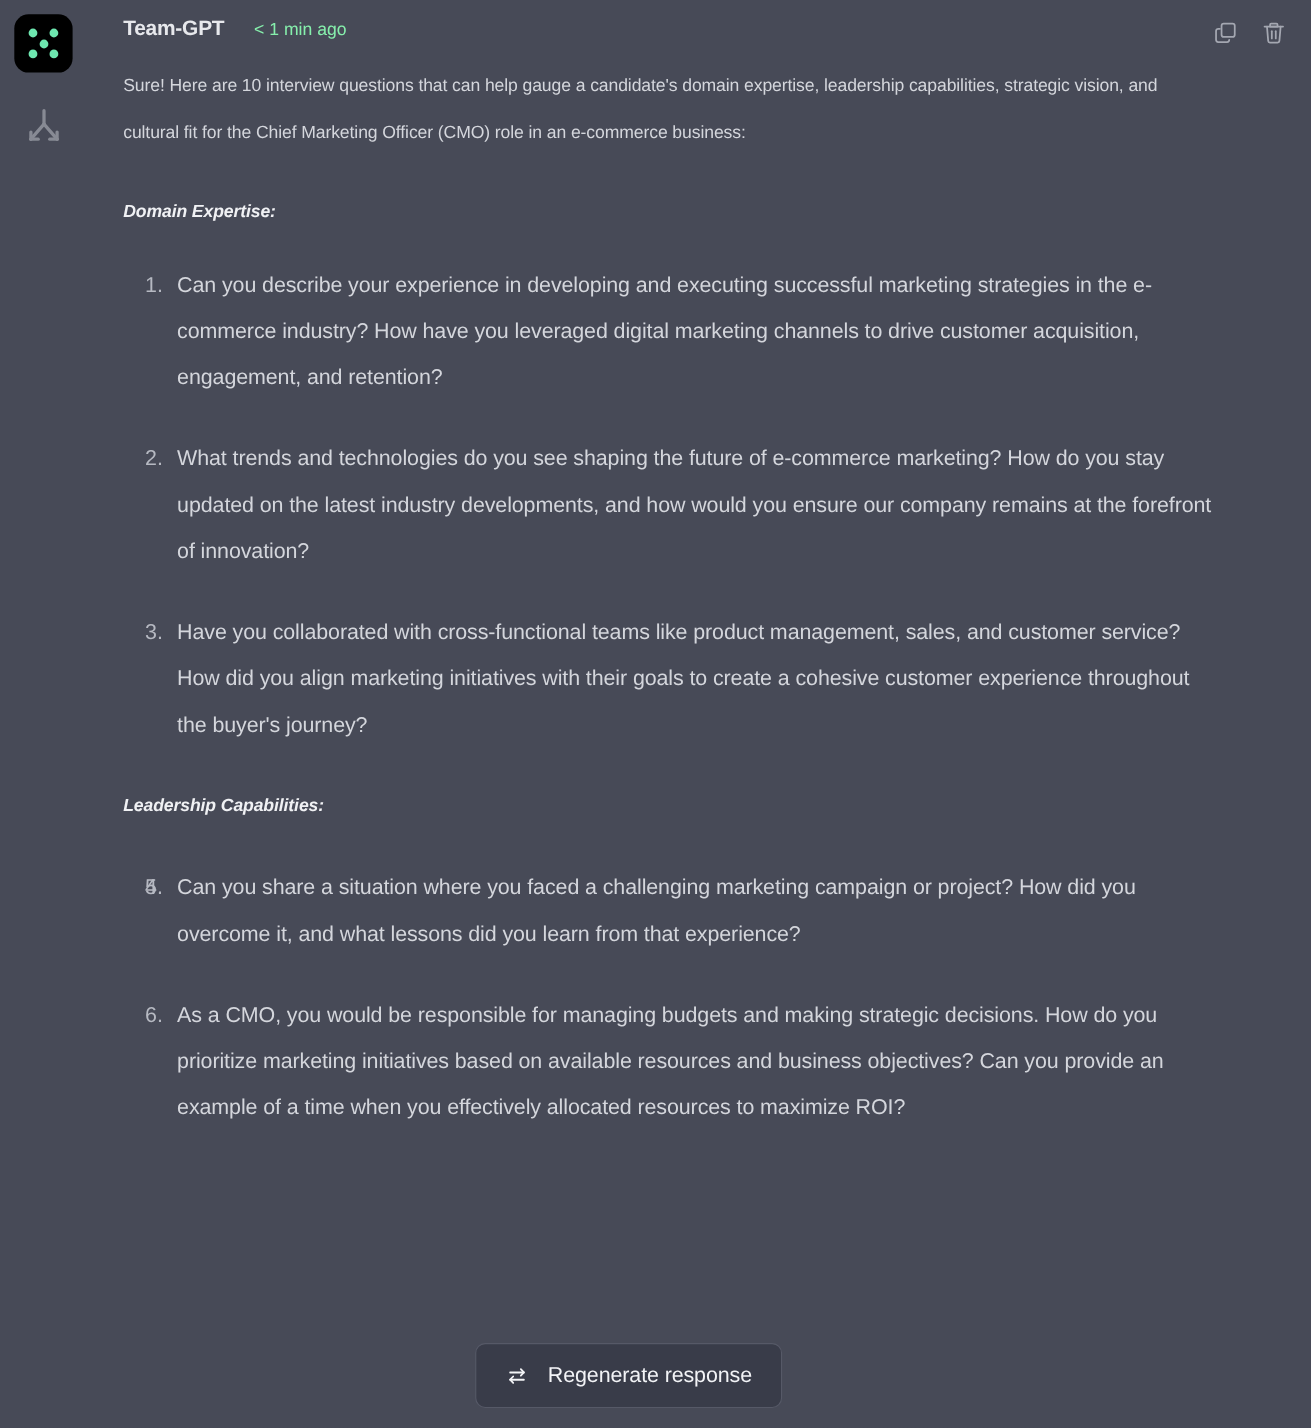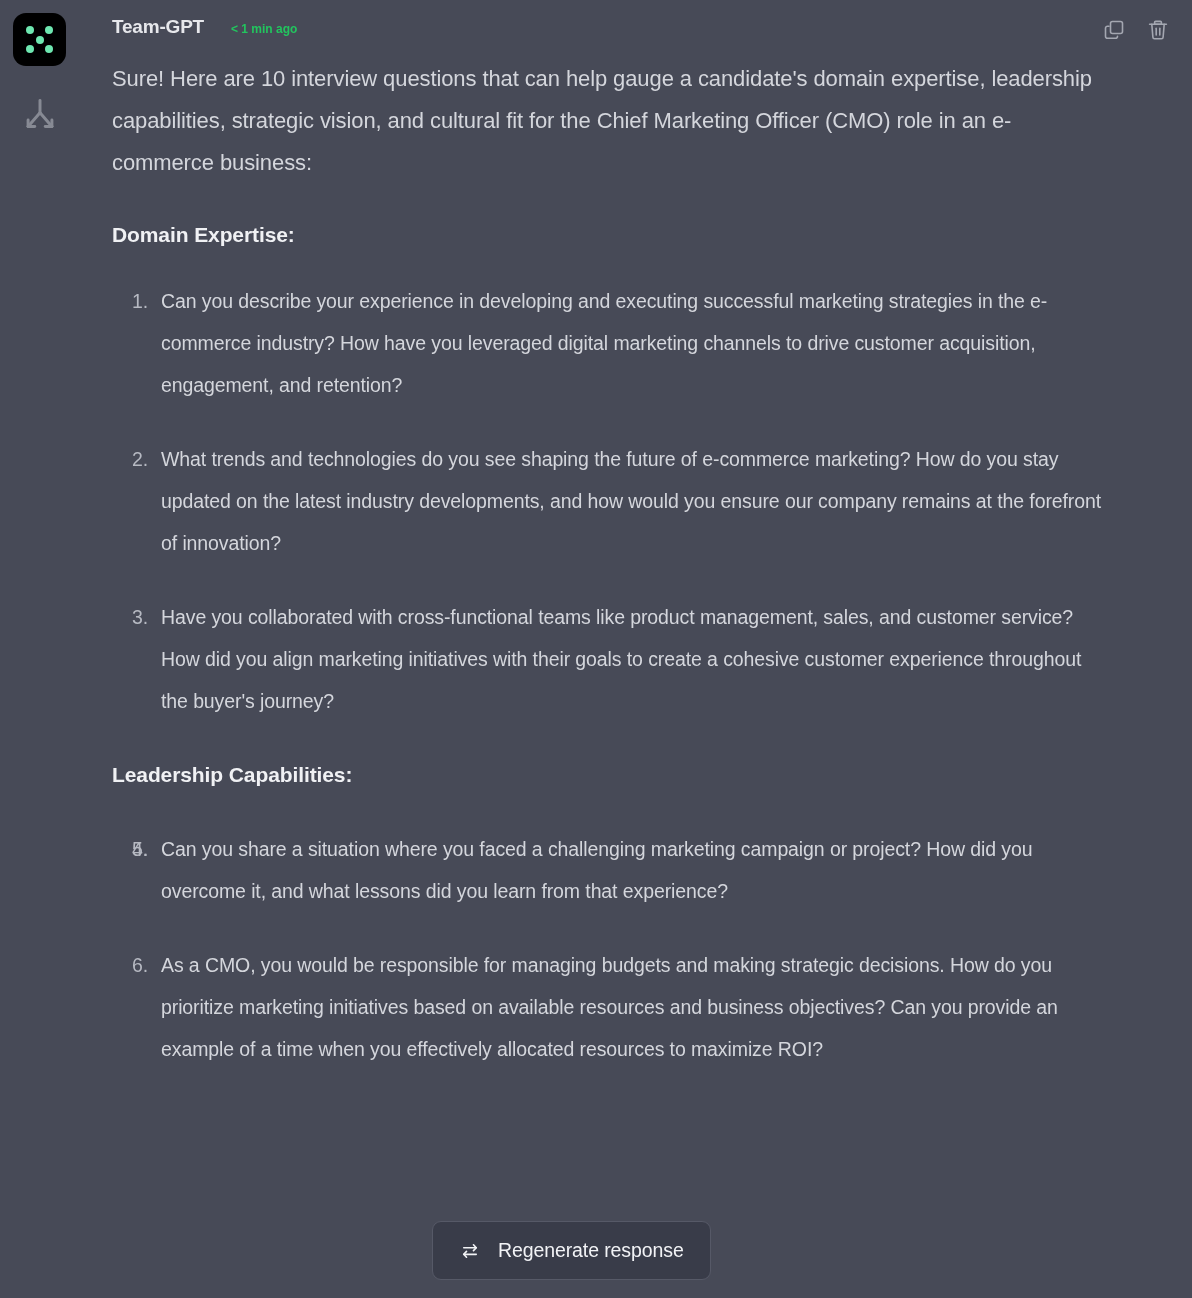--- a/index.html
+++ b/index.html
@@ -58,23 +58,22 @@
     align-items:baseline;
     gap:27px;
   }
   .sender-name {
     font-size:19px;
     font-weight:bold;
     color:#e7e8ec;
     letter-spacing:-0.2px;
   }
   .timestamp {
-    font-size:12px;
-    color:#22c55e;
-    font-weight:bold;
+    font-size:16px;
+    color:#86efac;
   }
 
   
   .actions {
     position:absolute;
     right:22px; top:18px;
     display:flex;
     gap:20px;
     align-items:center;
   }
@@ -89,32 +88,33 @@
   .action-btn svg { display:block; width:24px; height:24px; }
 
   
   .body {
     position:absolute;
     left:112px; top:58px;
     width:990px;
     color:#d5d7dd;
   }
   .para {
-    font-size:22px;
+    font-size:16px;
     line-height:42px;
     color:#d4d6dc;
     letter-spacing:-0.1px;
   }
   .section-title {
-    font-size:21px;
+    font-size:16px;
     line-height:42px;
     font-weight:bold;
     color:#f0f1f4;
     margin-top:30px;
     letter-spacing:-0.1px;
+    font-style:italic;
   }
   ol.qlist {
     list-style:none;
     margin-top:24px;
   }
   ol.qlist li {
     position:relative;
     padding-left:49px;
     font-size:19.5px;
     line-height:42px;

